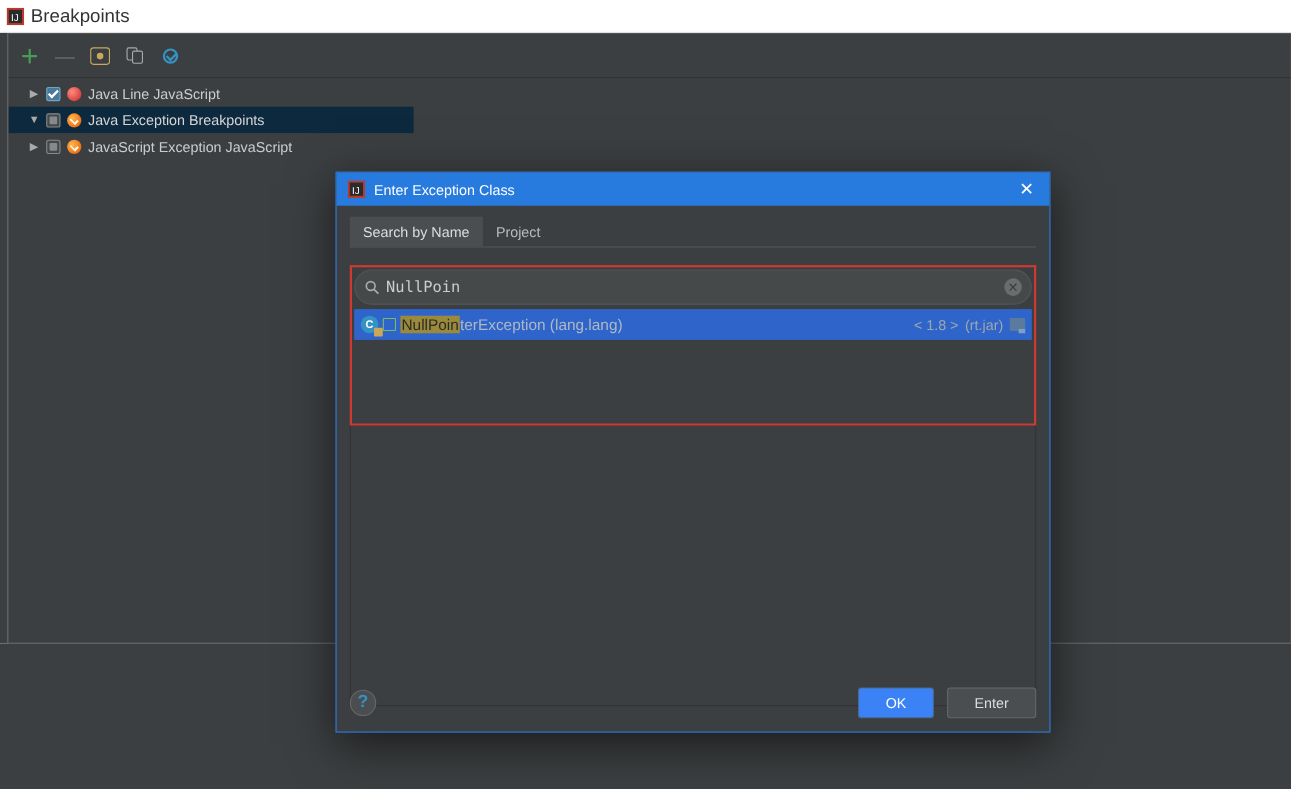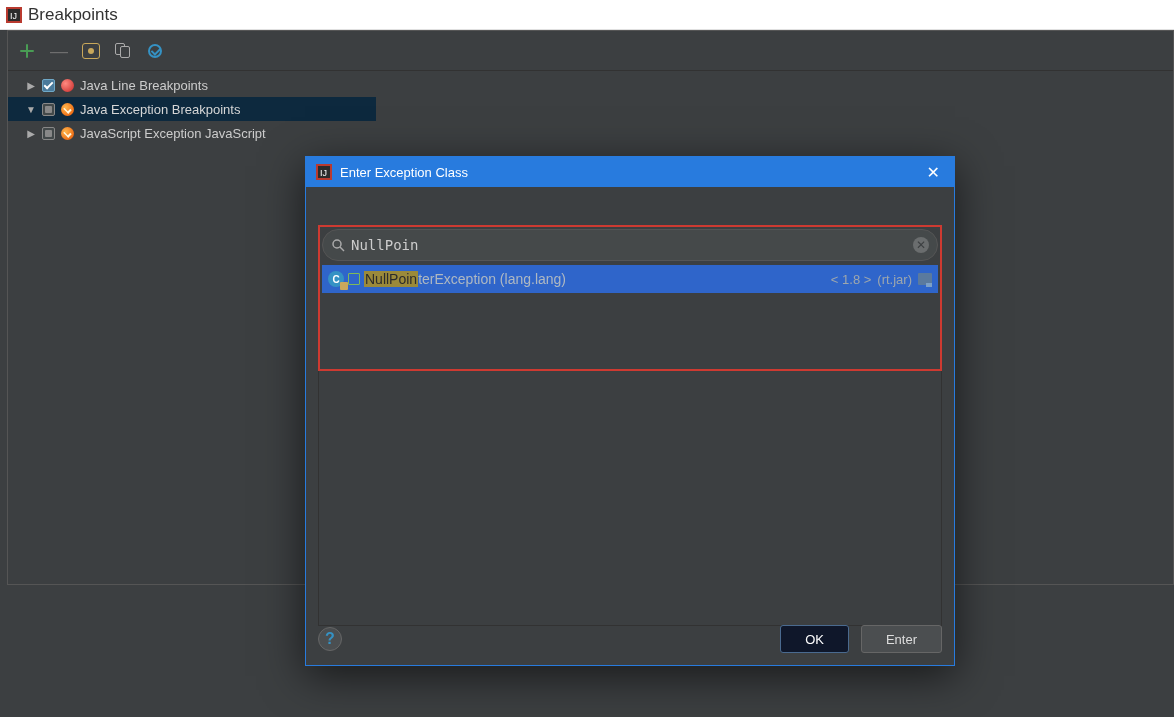--- a/index.html
+++ b/index.html
@@ -47,42 +47,42 @@
 .dialog { position:absolute; left:305px; top:156px; width:650px; height:510px; background:#3c3f41; border:1px solid #287bde; box-shadow:0 10px 40px rgba(0,0,0,0.6); }
 .dlg-titlebar { height:30px; background:#287bde; display:flex; align-items:center; padding:0 10px; color:#fff; font-size:13px; }
 .dlg-titlebar .app-icon{ width:16px;height:16px;margin-right:8px;}
 .dlg-titlebar .spacer{flex:1;}
 .dlg-titlebar .close{ cursor:pointer; font-size:16px; padding:0 4px;}
 .dlg-body{ padding:10px 12px 0 12px; }
 .tab-row{ display:flex; border-bottom:1px solid #555; background:#3c3f41; }
 .tab{ padding:6px 12px; font-size:13px; color:#bbb; cursor:pointer; }
 .tab.active{ background:#4b4e50; color:#ddd; }
 
-.search-area{ margin-top:28px; border:2px solid #ce3a31; padding:2px 2px 76px 2px;}
+.search-area{ margin-top:16px; border:2px solid #ce3a31; padding:2px 2px 76px 2px;}
 .search-box{ height:32px; background:#45494a; border:1px solid #555; border-radius:16px; display:flex; align-items:center; padding:0 8px; gap:6px;}
 .search-box input{ flex:1; background:transparent; border:none; outline:none; color:#ccc; font-family:Consolas,monospace; font-size:14px;}
 .clear-btn{ width:16px;height:16px;border-radius:50%;background:#6a6d6e;color:#3c3f41;display:flex;align-items:center;justify-content:center;font-size:12px;cursor:pointer;}
 .mag-icon{ width:14px;height:14px; }
 
 .result-row{ height:28px; background:#2f65ca; display:flex; align-items:center; padding:0 6px; font-family:Consolas,monospace; font-size:14px; color:#aeb8c2; gap:4px; margin-top:4px; cursor:pointer;}
 .result-row .class-icon{ width:16px;height:16px;border-radius:50%; background:#3592c4; color:#fff; font-size:10px; display:flex;align-items:center;justify-content:center; font-family:Arial; font-weight:bold; position:relative;}
 .result-row .lock-badge{ position:absolute; right:-4px; bottom:-3px; width:8px;height:8px; background:#c9a85a; border-radius:1px;}
 .result-row .pkg-icon{ width:12px;height:12px; border:1px solid #7fba5a; border-radius:1px;}
 .hi{ background:#9b8a3a; color:#2b2b2b; padding:0 1px;}
 .result-right{ margin-left:auto; display:flex; align-items:center; gap:6px; color:#9ea7ad; font-size:13px;}
 .lib-icon{ width:14px;height:12px; background:#5a7a9e; border-radius:1px; position:relative;}
 .lib-icon::after{content:'';position:absolute;right:0;bottom:-2px;width:6px;height:4px;background:#7ca0c7;}
 
 .results-rest{ height: 255px; background:#3c3f41; border:1px solid #323232; border-top:none; margin-top:0;}
 
 .dlg-buttons{ position:absolute; left:12px; right:12px; bottom:12px; display:flex; align-items:center; }
 .help-btn{ width:24px;height:24px;border-radius:50%; background:#4b4e50; border:1px solid #666; color:#3592c4; display:flex;align-items:center;justify-content:center; font-weight:bold; cursor:pointer;}
 .dlg-buttons .spacer{flex:1;}
 .btn{ height:28px; padding:0 24px; background:#4b4e50; border:1px solid #666; border-radius:3px; color:#ddd; font-size:13px; cursor:pointer; margin-left:12px;}
-.btn.primary{ background:#0f172a; border-color:#4a6a8f; color:#fff;}
+.btn.primary{ background:#3b82f6; border-color:#4a6a8f; color:#fff;}
 
 svg { display:block; }
 </style>
 </head>
 <body>
 
 <div class="outer-window">
   <div class="outer-titlebar">
     <span class="app-icon">
       <svg viewBox="0 0 16 16">
@@ -115,21 +115,21 @@
       <span class="tbtn">
           <span class="check-icon"></span>
         </span>
     </div>
 
     <div class="tree">
       <div class="tree-row">
         <span class="expand">▶</span>
         <span class="checkbox checked"></span>
         <span class="bp-dot bp-red"></span>
-        <span>Java Line Breakpoints</span>
+        <span>Java Line JavaScript</span>
       </div>
       <div class="tree-row selected">
         <span class="expand">▼</span>
         <span class="checkbox some"></span>
         <span class="bp-dot bp-orange"></span>
         <span>Java Exception Breakpoints</span>
       </div>
       <div class="tree-row">
         <span class="expand">▶</span>
         <span class="checkbox some"></span>
@@ -147,20 +147,24 @@
             <rect width="16" height="16" fill="#b93a2f"></rect>
             <rect x="2" y="2" width="12" height="12" fill="#2b2b2b"></rect>
             <text x="4" y="12" font-size="9" fill="#fff" font-family="Arial">IJ</text>
           </svg>
       </span>
       <span>Enter Exception Class</span>
       <span class="spacer"></span>
       <span class="close">✕</span>
     </div>
     <div class="dlg-body">
+      <div class="tab-row">
+        <div class="tab active">Search by Name</div>
+        <div class="tab">Project</div>
+      </div>
 
       <div class="search-area">
         <div class="search-box">
           <span class="mag-icon">
             <svg viewBox="0 0 14 14">
                 <circle cx="6" cy="6" r="4" stroke="#aaa" stroke-width="1.5" fill="none"></circle>
                 <line x1="9" y1="9" x2="13" y2="13" stroke="#aaa" stroke-width="1.5"></line>
               </svg>
           </span>
           <input type="text" value="NullPoin" style="">

